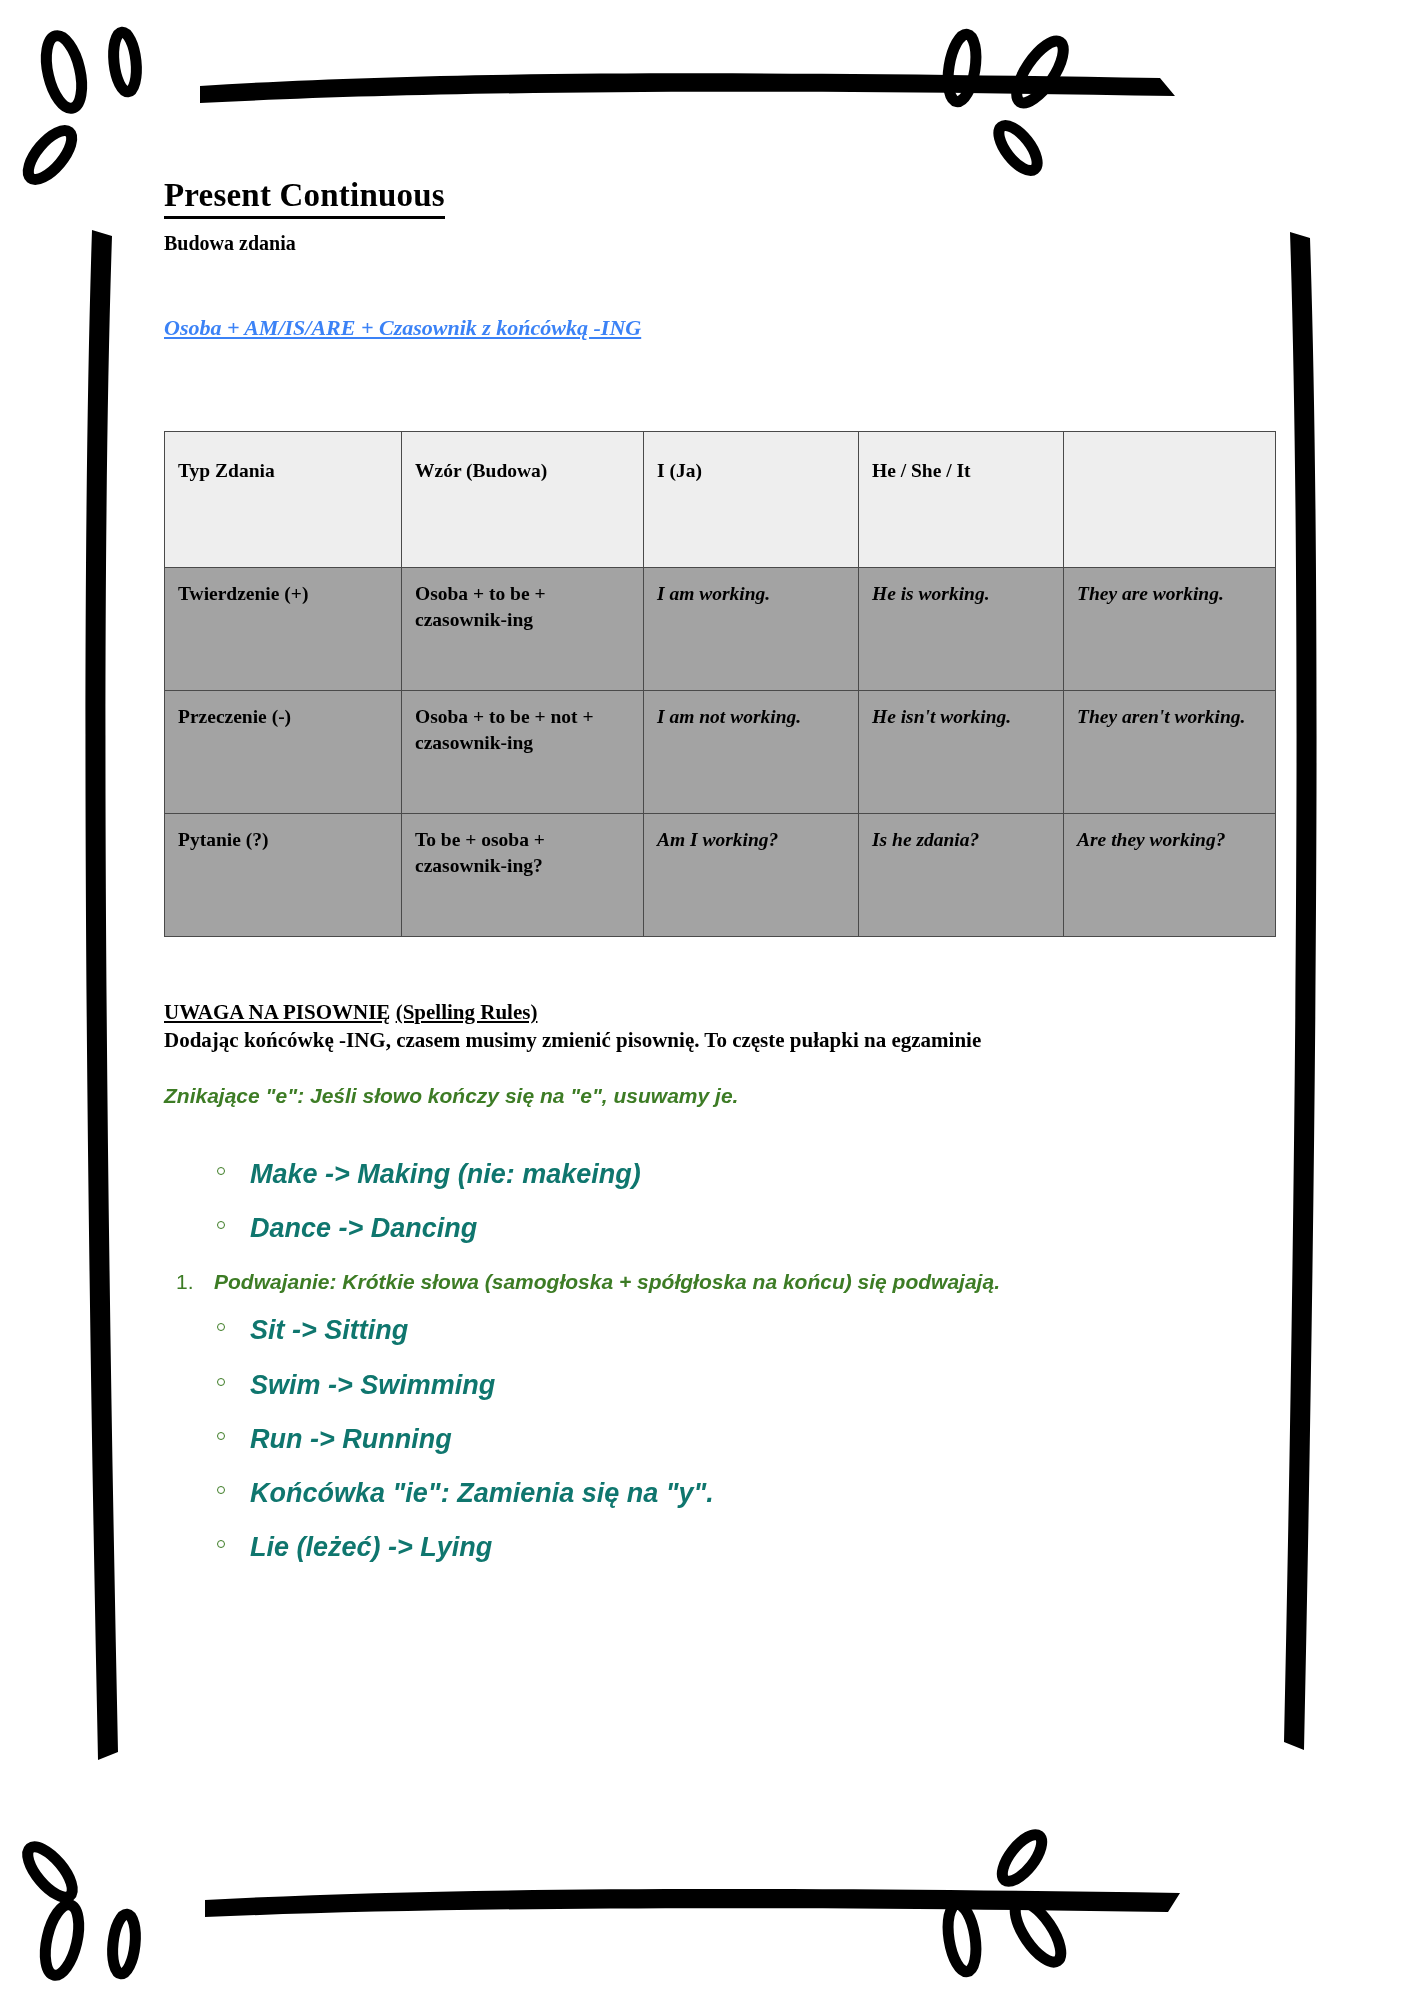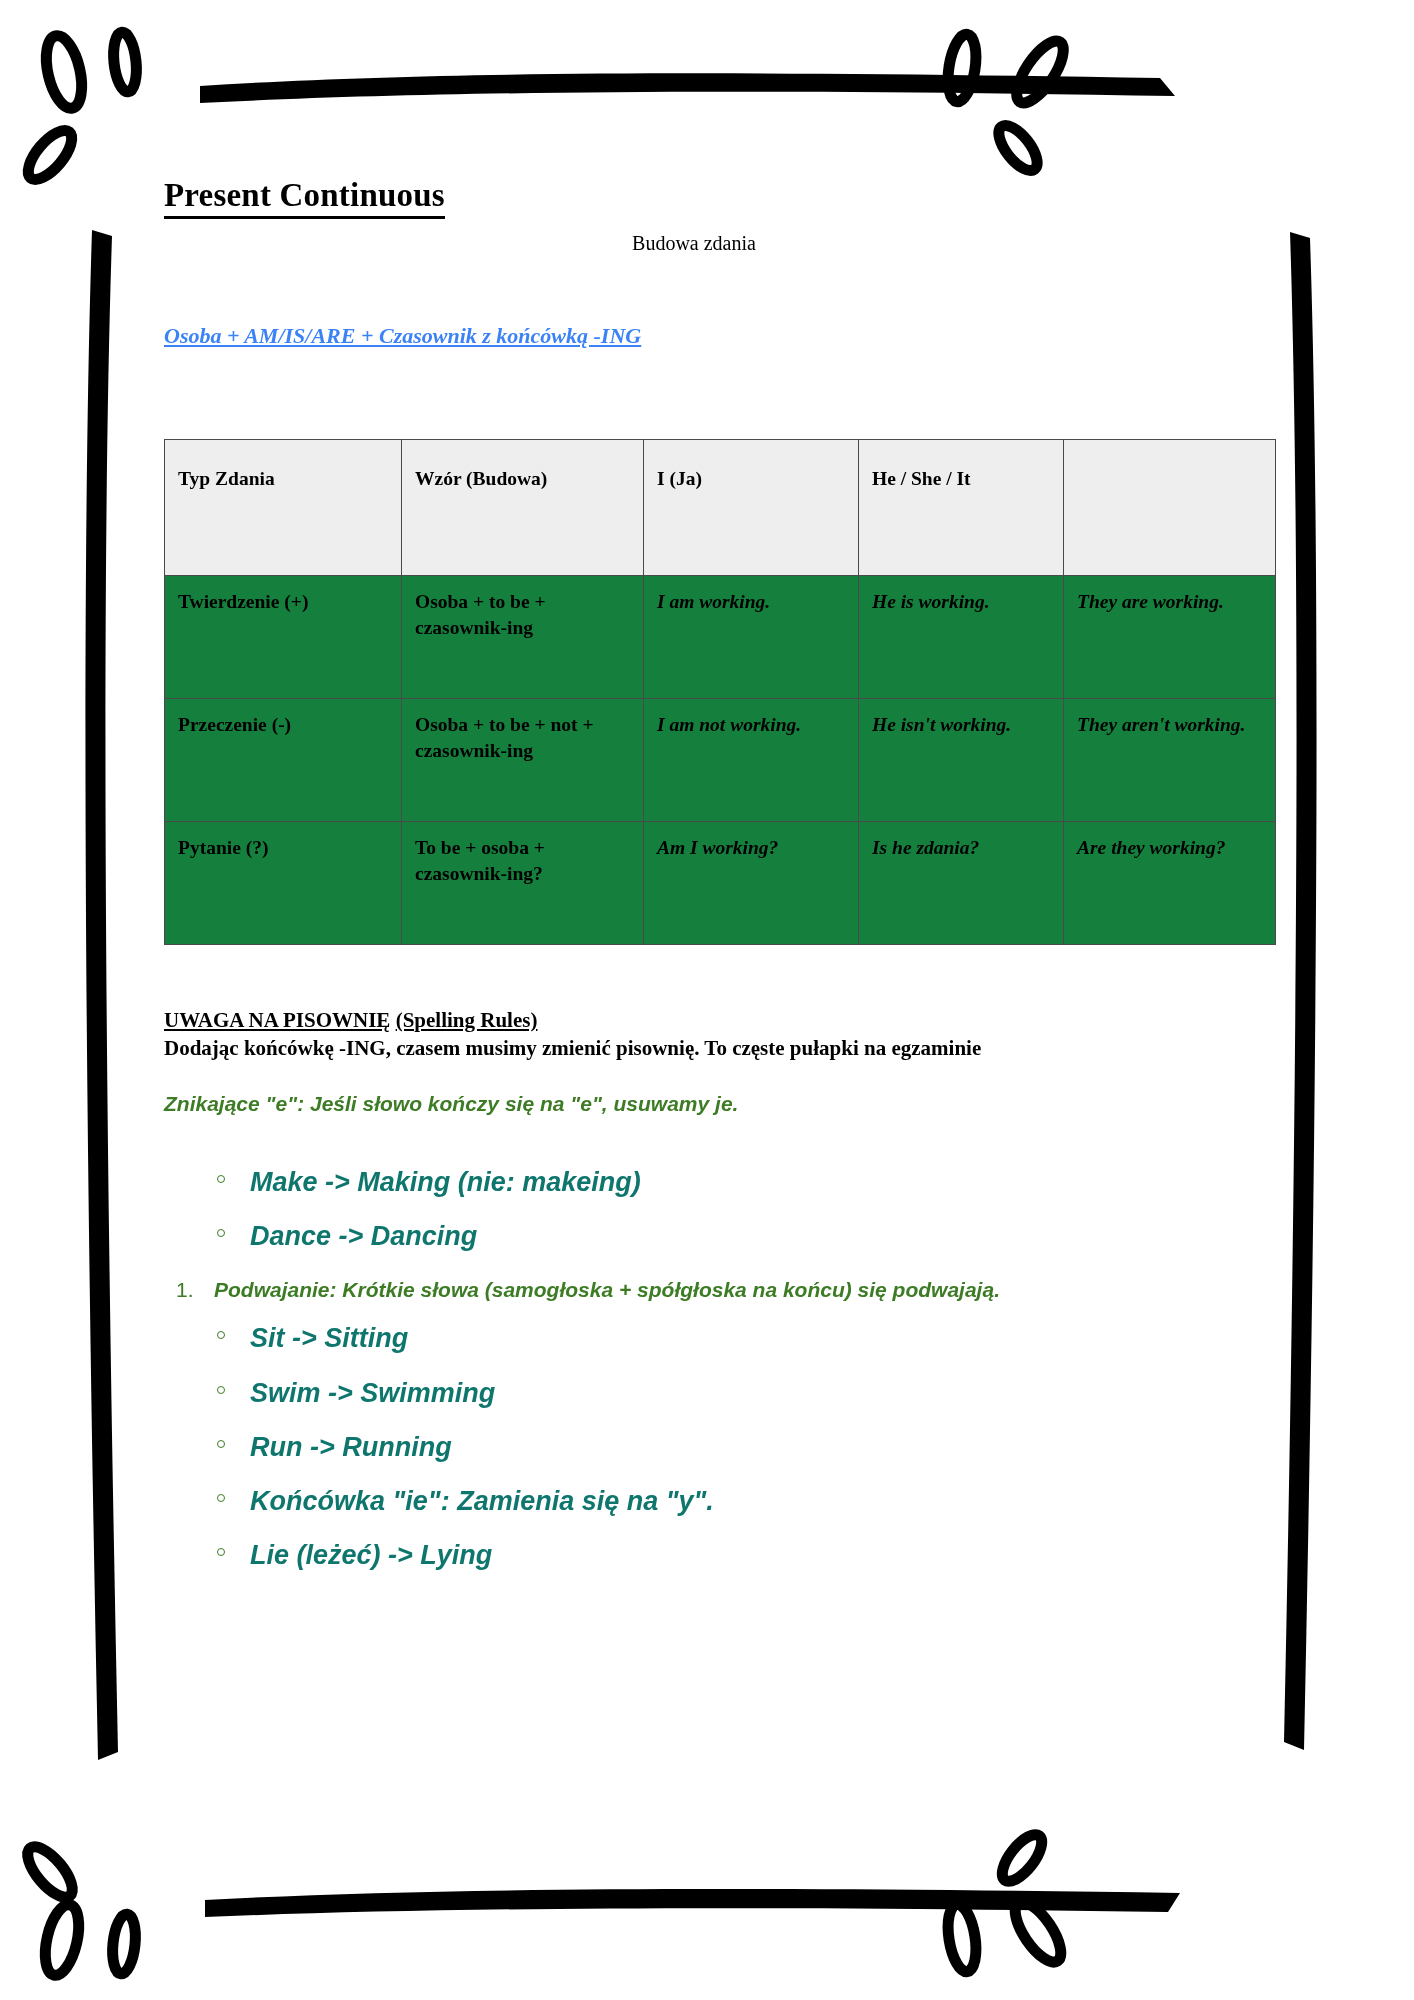--- a/index.html
+++ b/index.html
@@ -45,24 +45,23 @@
     margin: 0 0 2px 0;
     display: inline-block;
     border-bottom: 3px solid #000;
     padding-bottom: 1px;
     line-height: 1.22;
   }
 
   .doc-subtitle {
     font-family: "Liberation Serif", serif;
     font-size: 20px;
-    font-weight: normal;
-    margin: 10px 0 8px 0;
+    font-weight: bold;
+    margin: 10px 0 0 0;
     line-height: 1.25;
-    text-align: center;
   }
 
   .formula {
     font-family: "Liberation Serif", serif;
     font-size: 22px;
     font-weight: bold;
     font-style: italic;
     color: #3b82f6;
     text-decoration: underline;
     margin: 58px 0 0 0;
@@ -88,21 +87,21 @@
     line-height: 1.33;
   }
   table.pc-table thead th {
     background: #eeeeee;
     text-align: left;
     height: 96px;
     vertical-align: top;
     padding-top: 26px;
   }
   table.pc-table tbody td {
-    background: #15803d;
+    background: #a3a3a3;
     height: 96px;
   }
   td.ex, th.ex { font-style: italic; }
   td.mid-label { vertical-align: middle; }
   .col1 { width: 200px; }
   .col2 { width: 205px; }
   .col3 { width: 178px; }
   .col4 { width: 168px; }
   .col5 { width: 175px; }
 

